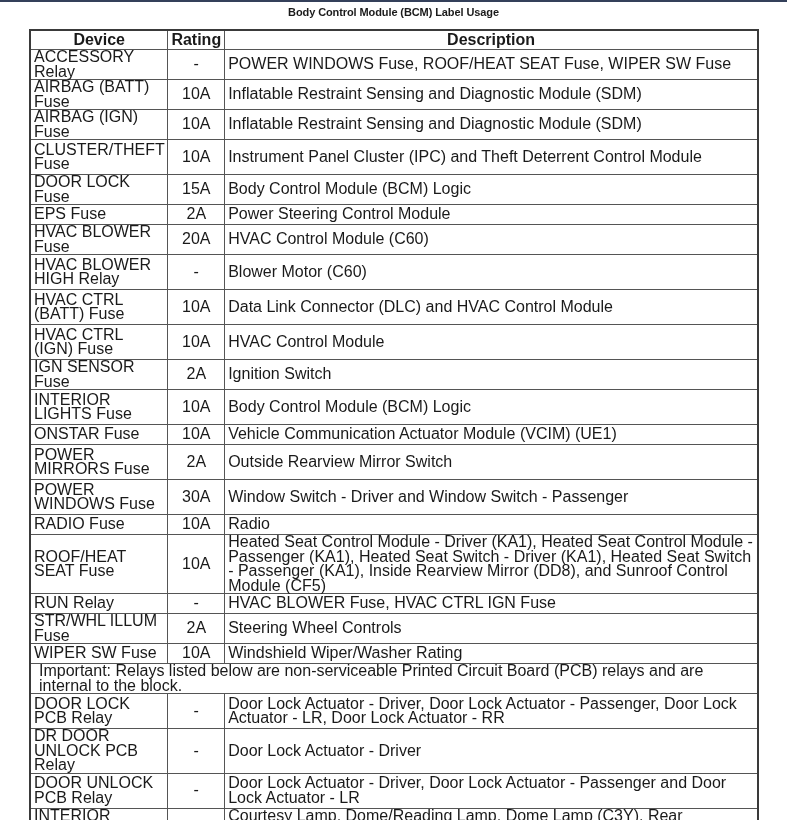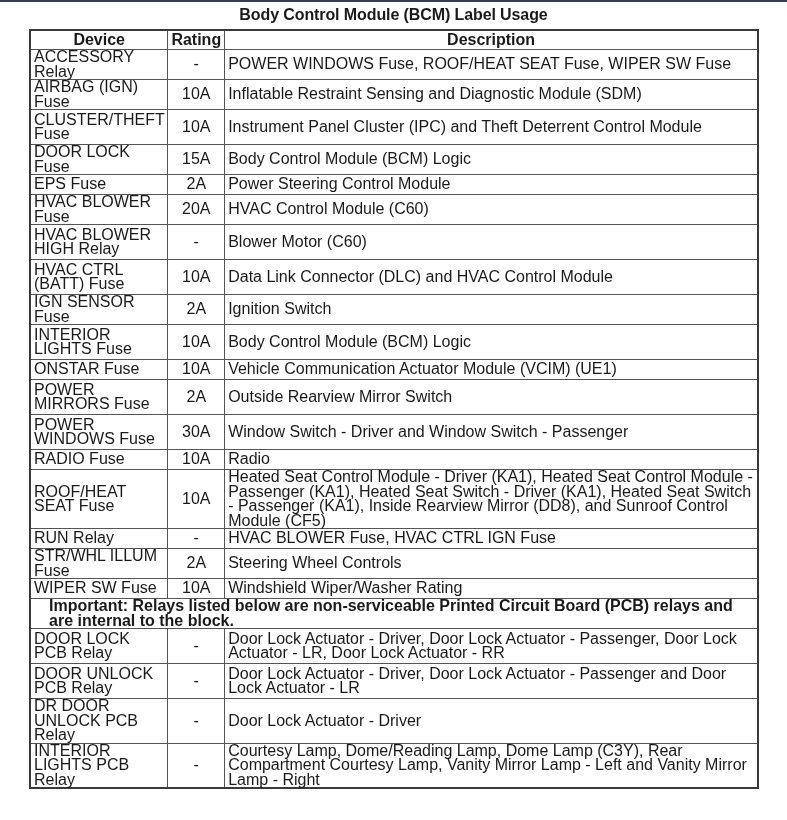--- a/index.html
+++ b/index.html
@@ -20,21 +20,21 @@
     left: 0; top: 0;
     width: 787px; height: 2px;
     background: #34405a;
   }
   .title {
     position: absolute;
     left: 0; top: 6px;
     width: 787px;
     text-align: center;
     font-weight: bold;
-    font-size: 16px;
+    font-size: 11px;
     letter-spacing: -0.1px;
   }
   table.bcm {
     position: absolute;
     left: 29px;
     top: 29px;
     width: 730px;
     border-collapse: collapse;
     border: 2px solid #3a3a3a;
     font-size: 16px;
@@ -52,23 +52,23 @@
   table.bcm th {
     font-weight: bold;
     text-align: center;
     height: 18px;
   }
   table.bcm td.rating { text-align: center; }
   tr.h1 td { height: 19px; }
   tr.h2 td { height: 34px; }
   tr.h3 td { height: 49px; }
   tr.note td {
-    font-weight: bold;
+    font-weight: normal;
     height: 19px;
-    padding-left: 18px;
+    padding-left: 8px;
   }
 </style>
 </head>
 <body>
 
 <div class="top-rule"></div>
 
 <div class="title">Body Control Module (BCM) Label Usage</div>
 
 <table class="bcm">
@@ -84,20 +84,25 @@
       <th>Description</th>
     </tr>
   </thead>
   <tbody>
     <tr class="h1">
       <td>ACCESSORY Relay</td>
       <td class="rating">-</td>
       <td>POWER WINDOWS Fuse, ROOF/HEAT SEAT Fuse, WIPER SW Fuse</td>
     </tr>
     <tr class="h1">
+      <td>AIRBAG (BATT) Fuse</td>
+      <td class="rating">10A</td>
+      <td>Inflatable Restraint Sensing and Diagnostic Module (SDM)</td>
+    </tr>
+    <tr class="h1">
       <td>AIRBAG (IGN) Fuse</td>
       <td class="rating">10A</td>
       <td>Inflatable Restraint Sensing and Diagnostic Module (SDM)</td>
     </tr>
     <tr class="h2">
       <td>CLUSTER/THEFT Fuse</td>
       <td class="rating">10A</td>
       <td>Instrument Panel Cluster (IPC) and Theft Deterrent Control Module</td>
     </tr>
     <tr class="h1">
@@ -118,20 +123,25 @@
     <tr class="h2">
       <td>HVAC BLOWER HIGH Relay</td>
       <td class="rating">-</td>
       <td>Blower Motor (C60)</td>
     </tr>
     <tr class="h2">
       <td>HVAC CTRL (BATT) Fuse</td>
       <td class="rating">10A</td>
       <td>Data Link Connector (DLC) and HVAC Control Module</td>
     </tr>
+    <tr class="h2">
+      <td>HVAC CTRL (IGN) Fuse</td>
+      <td class="rating">10A</td>
+      <td>HVAC Control Module</td>
+    </tr>
     <tr class="h1">
       <td>IGN SENSOR Fuse</td>
       <td class="rating">2A</td>
       <td>Ignition Switch</td>
     </tr>
     <tr class="h2">
       <td>INTERIOR LIGHTS Fuse</td>
       <td class="rating">10A</td>
       <td>Body Control Module (BCM) Logic</td>
     </tr>
@@ -177,28 +187,28 @@
     </tr>
     <tr class="note">
       <td colspan="3">Important: Relays listed below are non-serviceable Printed Circuit Board (PCB) relays and are internal to the block.</td>
     </tr>
     <tr class="h2">
       <td>DOOR LOCK PCB Relay</td>
       <td class="rating">-</td>
       <td>Door Lock Actuator - Driver, Door Lock Actuator - Passenger, Door Lock Actuator - LR, Door Lock Actuator - RR</td>
     </tr>
     <tr class="h2">
+      <td>DR DOOR UNLOCK PCB Relay</td>
+      <td class="rating">-</td>
+      <td>Door Lock Actuator - Driver</td>
+    </tr>
+    <tr class="h2">
       <td>DOOR UNLOCK PCB Relay</td>
       <td class="rating">-</td>
       <td>Door Lock Actuator - Driver, Door Lock Actuator - Passenger and Door Lock Actuator - LR</td>
-    </tr>
-    <tr class="h2">
-      <td>DR DOOR UNLOCK PCB Relay</td>
-      <td class="rating">-</td>
-      <td>Door Lock Actuator - Driver</td>
     </tr>
     <tr class="h2">
       <td>INTERIOR LIGHTS PCB Relay</td>
       <td class="rating">-</td>
       <td>Courtesy Lamp, Dome/Reading Lamp, Dome Lamp (C3Y), Rear Compartment Courtesy Lamp, Vanity Mirror Lamp - Left and Vanity Mirror Lamp - Right</td>
     </tr>
   </tbody>
 </table>
 
 </body></html>

